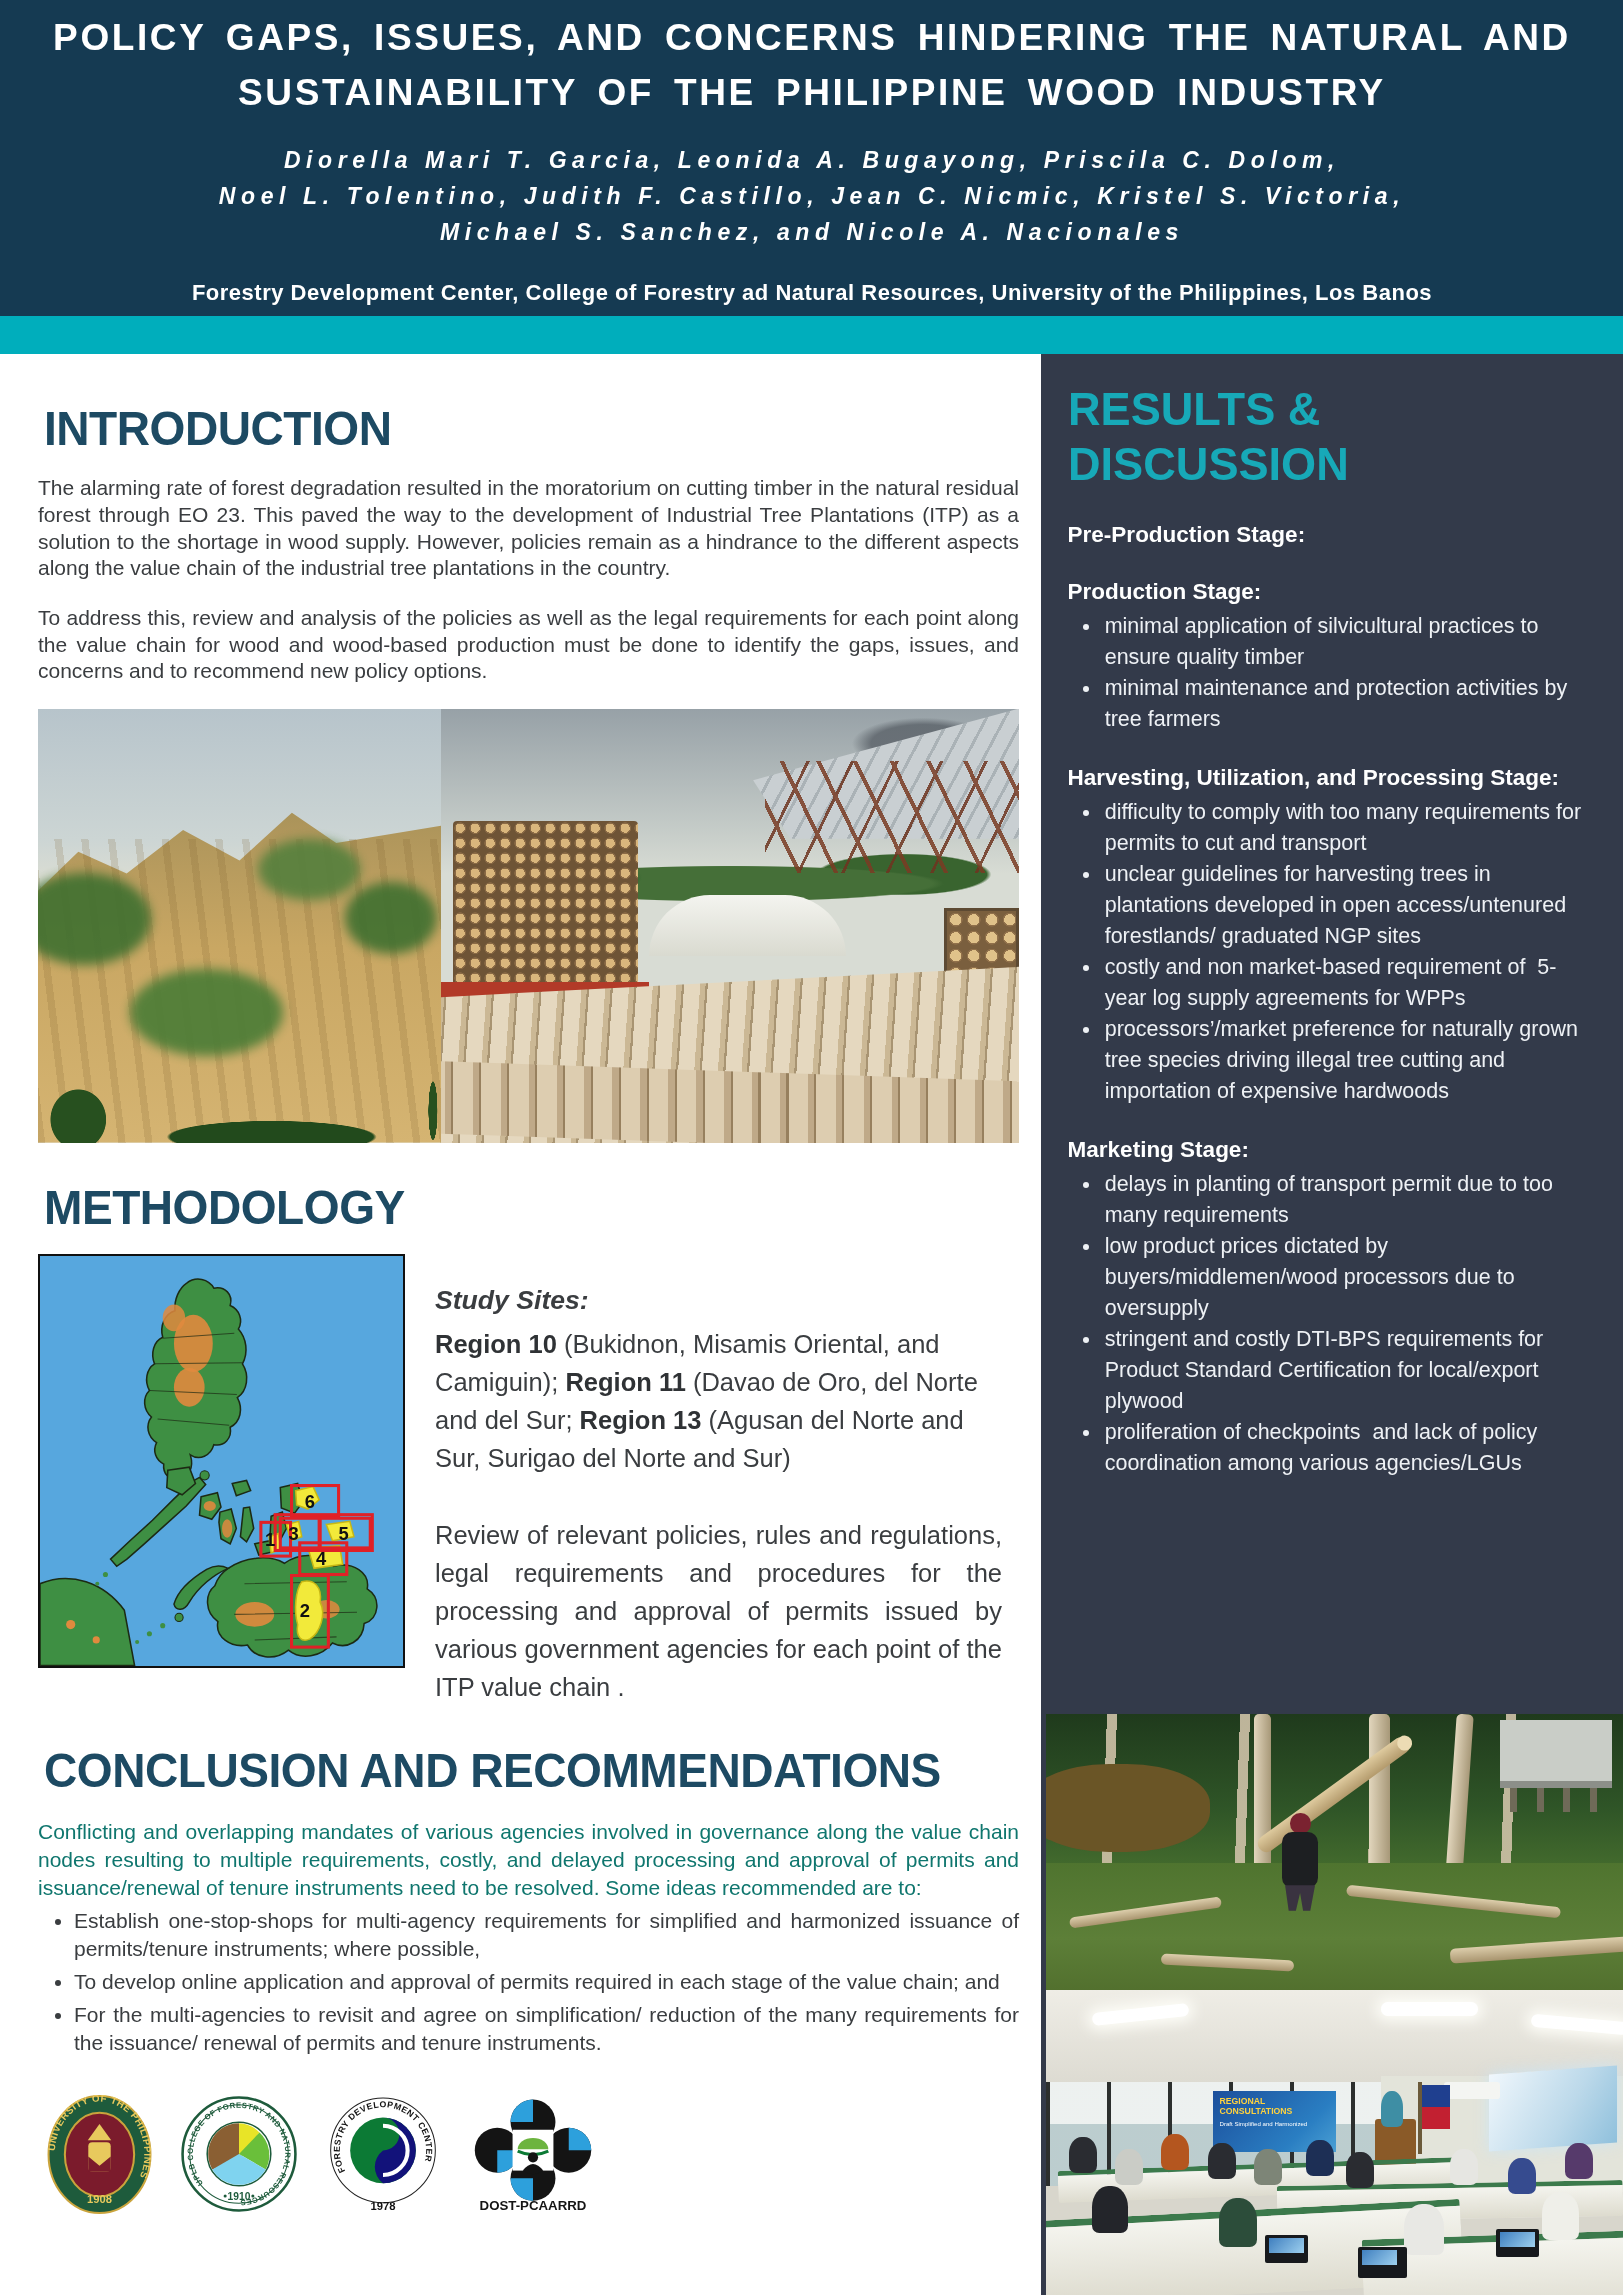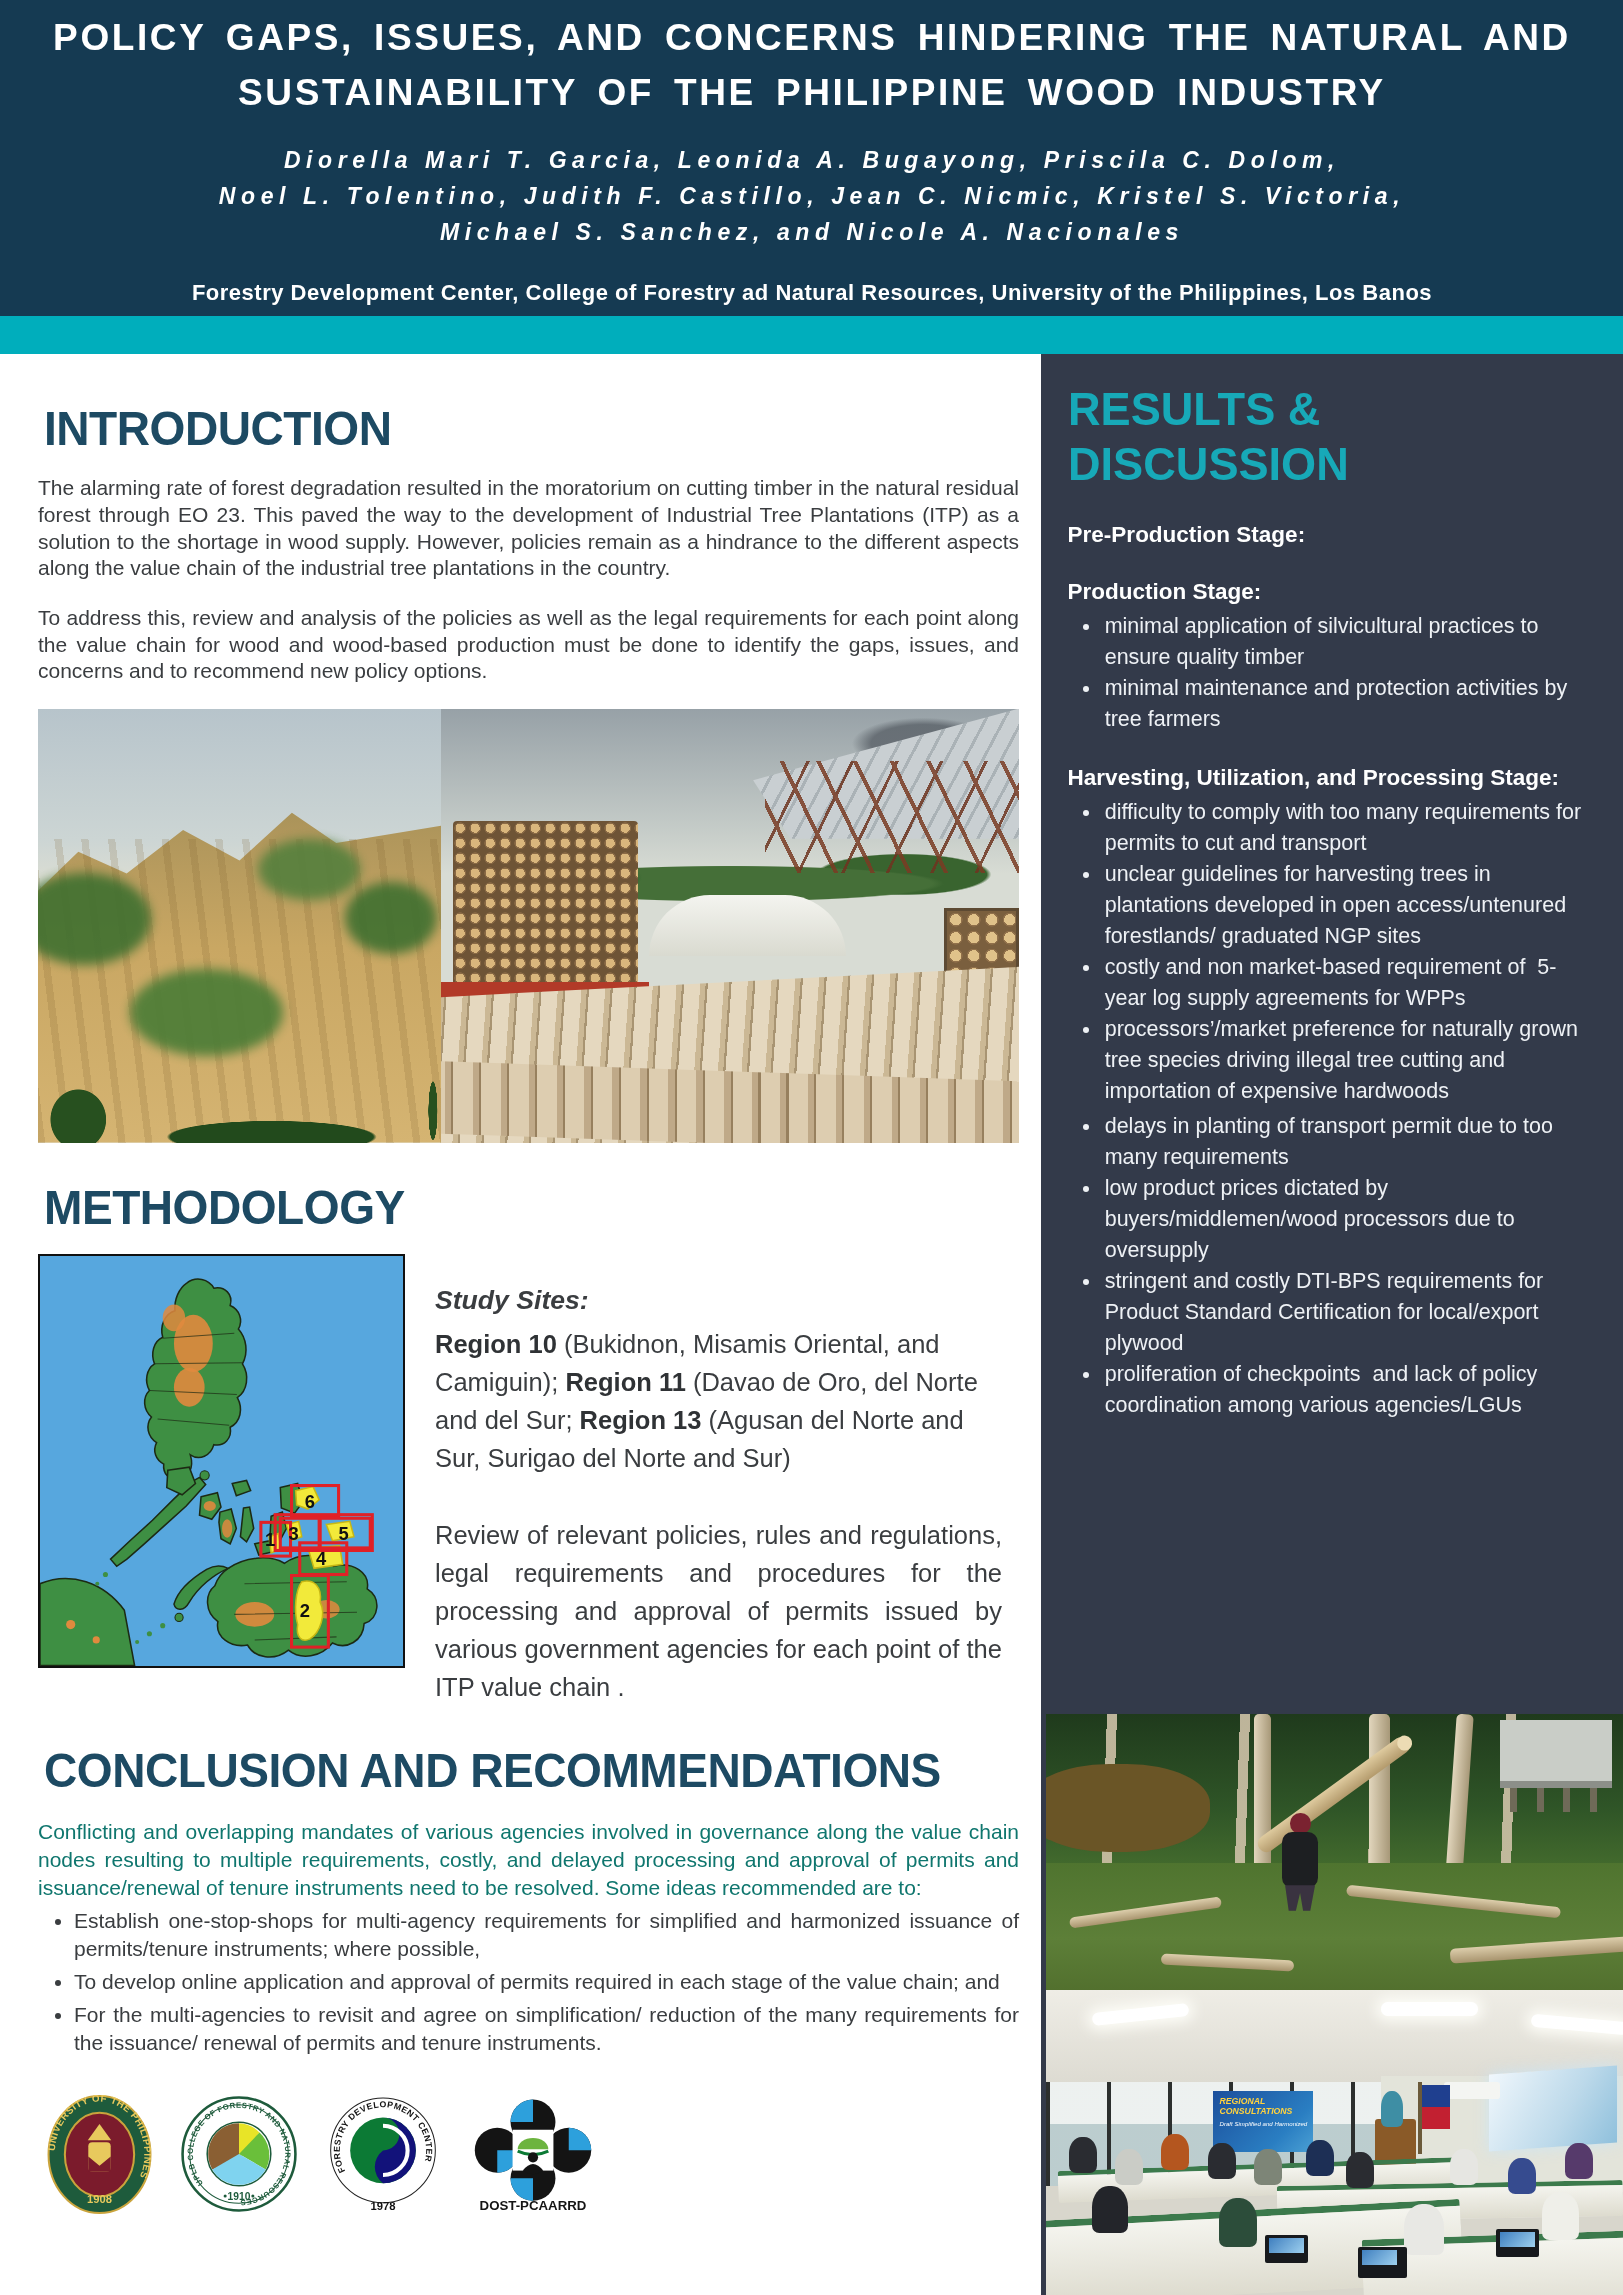--- a/index.html
+++ b/index.html
@@ -141,22 +141,22 @@
   .ph-conf{position:relative;width:577px;height:306px;overflow:hidden;background:#d8d6cc;}
   .ceiling{position:absolute;left:0;top:0;width:100%;height:30%;background:linear-gradient(180deg,#efede6,#dddbd2);}
   .lightbar{position:absolute;width:97px;height:13.3px;border-radius:6.6px;background:#ffffff;box-shadow:0 0 13.3px 5.1px rgba(255,255,250,.9);}
   .lb1{left:8%;top:6%;transform:rotate(-6deg);}
   .lb2{left:58%;top:4%;}.lb3{left:84%;top:9%;transform:rotate(5deg);}
   .glasswall{position:absolute;left:0;top:30%;width:58%;height:34%;background:#b9c6c2;
     background-image:linear-gradient(90deg,#2c2f2e 0 4.1px,transparent 4.1px),
       linear-gradient(180deg,rgba(255,255,255,.75) 0 40%,rgba(190,210,215,.6) 40%);
     background-size:61px 100%,100% 100%;}
   .wallright{position:absolute;right:0;top:28%;width:42%;height:38%;background:#e3e4da;}
-  .banner{position:absolute;left:29%;top:33%;width:100px;height:61px;padding:5.1px 6.1px;box-sizing:border-box;
-    background:linear-gradient(135deg,#1c4f9c,#2a7ec2 70%,#4ba0d4);font-style:italic;}
+  .banner{position:absolute;left:29%;top:33%;width:123px;height:61px;padding:5.1px 6.1px;box-sizing:border-box;
+    background:linear-gradient(135deg,#1c4f9c,#2a7ec2 70%,#4ba0d4);}
   .banner .btitle{color:#ffd23e;font-size:8.7px;font-weight:bold;line-height:10.2px;}
   .banner .bsub{color:#ffffff;font-size:6.1px;line-height:7.7px;margin-top:3.1px;}
   .screen{position:absolute;right:1%;top:26%;width:128px;height:77px;transform:skewY(-4deg);
     background:linear-gradient(120deg,#f0f7fc,#bcd9ea 60%,#8fc0dc);box-shadow:0 0 15.3px rgba(200,230,250,.8);}
   .flag{position:absolute;left:64.5%;top:30%;width:4.1px;height:72px;background:#6b5a3a;}
   .flag:after{content:"";position:absolute;left:4.1px;top:3.1px;width:28px;height:44px;
     background:linear-gradient(180deg,#1f3f8f 0 50%,#c22031 50%);}
   .podium{position:absolute;left:57%;top:42%;width:41px;height:56px;background:#8a5a28;border-radius:3.1px 3.1px 0 0;}
   .speaker{position:absolute;left:58%;top:33%;width:22.5px;height:36px;border-radius:45% 45% 6.1px 6.1px;background:#3e8ea4;}
   .aircon{position:absolute;left:69%;top:30%;width:56px;height:17.4px;background:#f4f5f2;border-radius:3.1px;}
@@ -381,20 +381,21 @@
         <div class="rd-title">Harvesting, Utilization, and Processing Stage:</div>
         <ul class="rd-list">
           <li><span>difficulty to comply with too many requirements for permits to cut and transport</span></li>
           <li><span>unclear guidelines for harvesting trees in plantations developed in open access/untenured forestlands/ graduated NGP sites</span></li>
           <li><span>costly and non market-based requirement of  5-year log supply agreements for WPPs</span></li>
           <li><span>processors’/market preference for naturally grown tree species driving illegal tree cutting and importation of expensive hardwoods</span></li>
         </ul>
       </div>
 
       <div class="rd-section">
+        <div class="rd-title">Marketing Stage:</div>
         <ul class="rd-list">
           <li><span>delays in planting of transport permit due to too many requirements</span></li>
           <li><span>low product prices dictated by buyers/middlemen/wood processors due to oversupply</span></li>
           <li><span>stringent and costly DTI-BPS requirements for Product Standard Certification for local/export plywood</span></li>
           <li><span>proliferation of checkpoints  and lack of policy coordination among various agencies/LGUs</span></li>
         </ul>
       </div>
     </div>
 
     <div class="side-photos">

